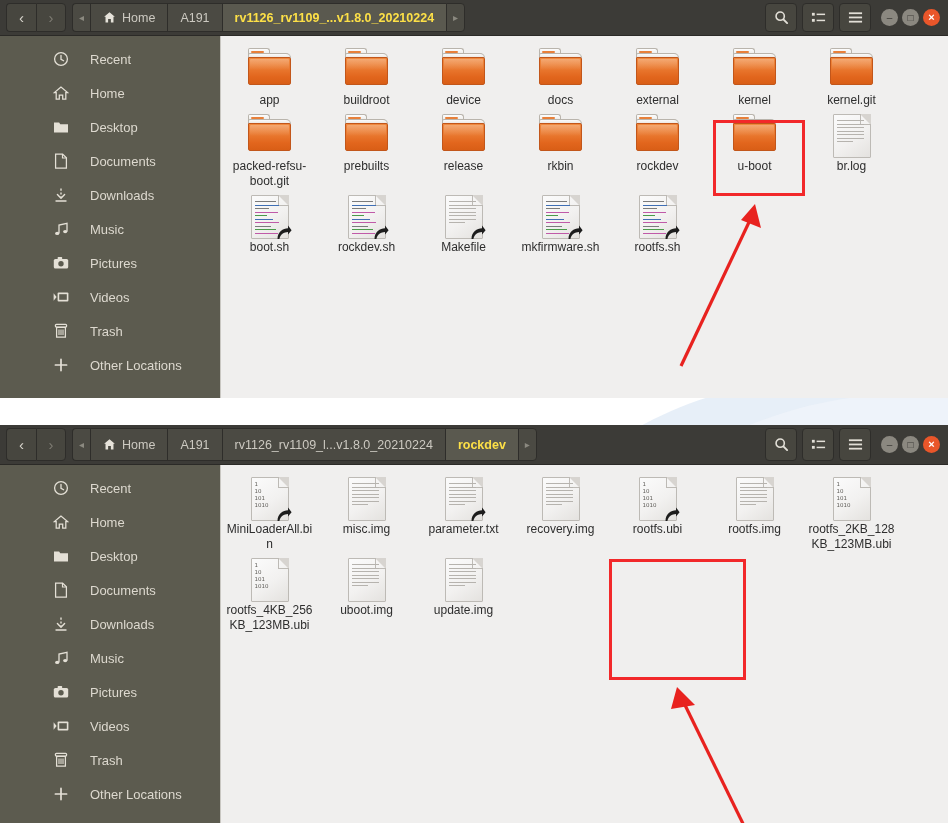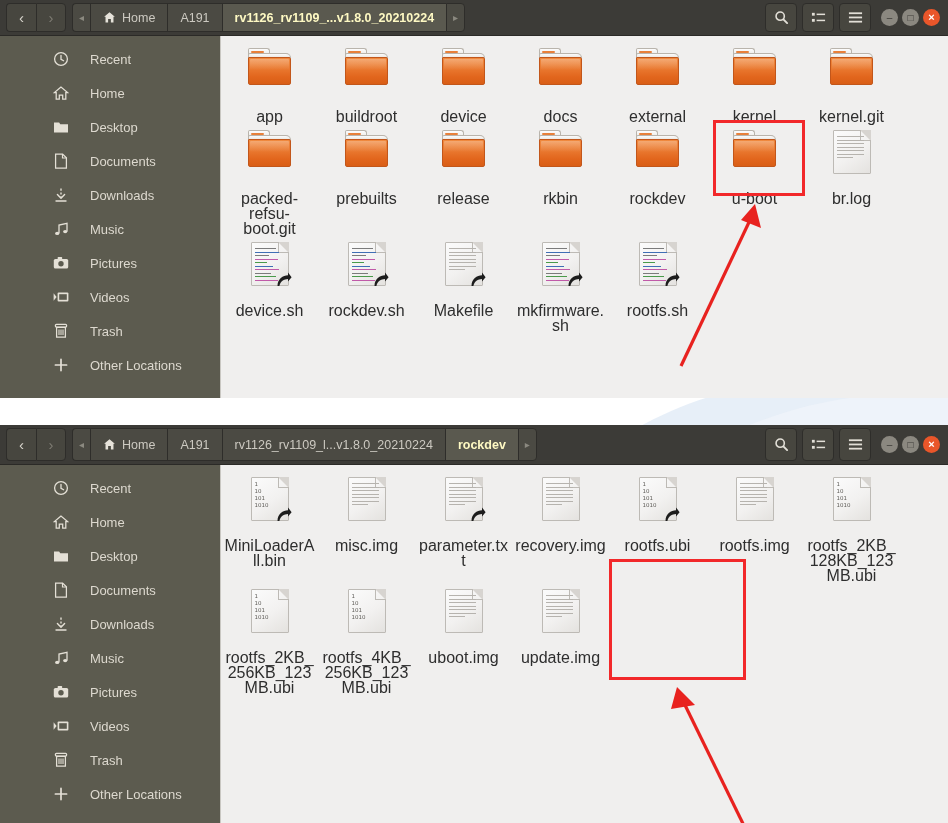--- a/index.html
+++ b/index.html
@@ -53,21 +53,21 @@
     border: 1px solid #2e2d2a;
     border-right: none;
     color: #ccc9c1;
     font-size: 12.5px;
     white-space: nowrap;
   }
   .crumb:first-child { border-radius: 4px 0 0 4px; }
   .crumb.arrow-only { padding: 0 6px; color: #8b8980; font-size: 10px; }
   .crumb.current {
     background: #5a594f;
-    color: #fef9c3;
+    color: #fde047;
     font-weight: bold;
   }
   .crumb.last { border-right: 1px solid #2e2d2a; border-radius: 0 4px 4px 0; }
   .home-icon { display:inline-block; width: 13px; height: 13px; position: relative; }
 
   .spacer { flex: 1; }
 
   .hdr-actions { display: flex; align-items: stretch; padding: 3px 4px; gap: 5px; }
   .hdr-btn {
     width: 32px; display: flex; align-items: center; justify-content: center;
@@ -117,22 +117,22 @@
     position: relative;
     overflow: hidden;
   }
   .grid { display: flex; flex-wrap: wrap; padding: 6px 0 0 0; }
   .cell {
     width: 97px;
     display: flex; flex-direction: column; align-items: center;
     padding-top: 6px;
   }
   .cell .cap {
-    margin-top: 19px;
-    font-size: 16px;
+    margin-top: 3px;
+    font-size: 12px;
     color: #2e2e2e;
     text-align: center;
     line-height: 15px;
     width: 92px;
     word-break: break-word;
   }
   .icon-wrap { width: 48px; height: 42px; position: relative; }
 
   
   .folder { width: 48px; height: 40px; position: relative; }
@@ -583,21 +583,21 @@
                     <i></i>
                     <i></i>
                   </div>
                   <span class="exec">
                     <svg width="16" height="15" viewBox="0 0 16 15">
                       <path d="M1.5 14 C1.5 6.5 7 3.5 12 3.2 L12 0.4 L15.6 5.2 L12 9.6 L12 6.9 C8 7.1 4.2 9.2 3.4 14 Z" fill="#1d1d1d"></path>
                     </svg>
                   </span>
                 </div>
               </div>
-              <div class="cap">device.sh</div>
+              <div class="cap">boot.sh</div>
             </div>
             <div class="cell">
               <div class="icon-wrap">
                 <div class="doc script">
                   <div class="sheet"></div>
                   <div class="fold"></div>
                   <div class="foldline"></div>
                   <div class="lines">
                     <i></i>
                     <i></i>
@@ -996,31 +996,20 @@
             </div>
             <div class="cell">
               <div class="icon-wrap">
                 <div class="doc">
                   <div class="sheet"></div>
                   <div class="fold"></div>
                   <div class="foldline"></div>
                   <div class="bits">1<br>10<br>101<br>1010</div>
                 </div>
               </div>
-              <div class="cap">rootfs_2KB_256KB_123MB.ubi</div>
-            </div>
-            <div class="cell">
-              <div class="icon-wrap">
-                <div class="doc">
-                  <div class="sheet"></div>
-                  <div class="fold"></div>
-                  <div class="foldline"></div>
-                  <div class="bits">1<br>10<br>101<br>1010</div>
-                </div>
-              </div>
               <div class="cap">rootfs_4KB_256KB_123MB.ubi</div>
             </div>
             <div class="cell">
               <div class="icon-wrap">
                 <div class="doc">
                   <div class="sheet"></div>
                   <div class="fold"></div>
                   <div class="foldline"></div>
                   <div class="lines">
                     <i></i>

